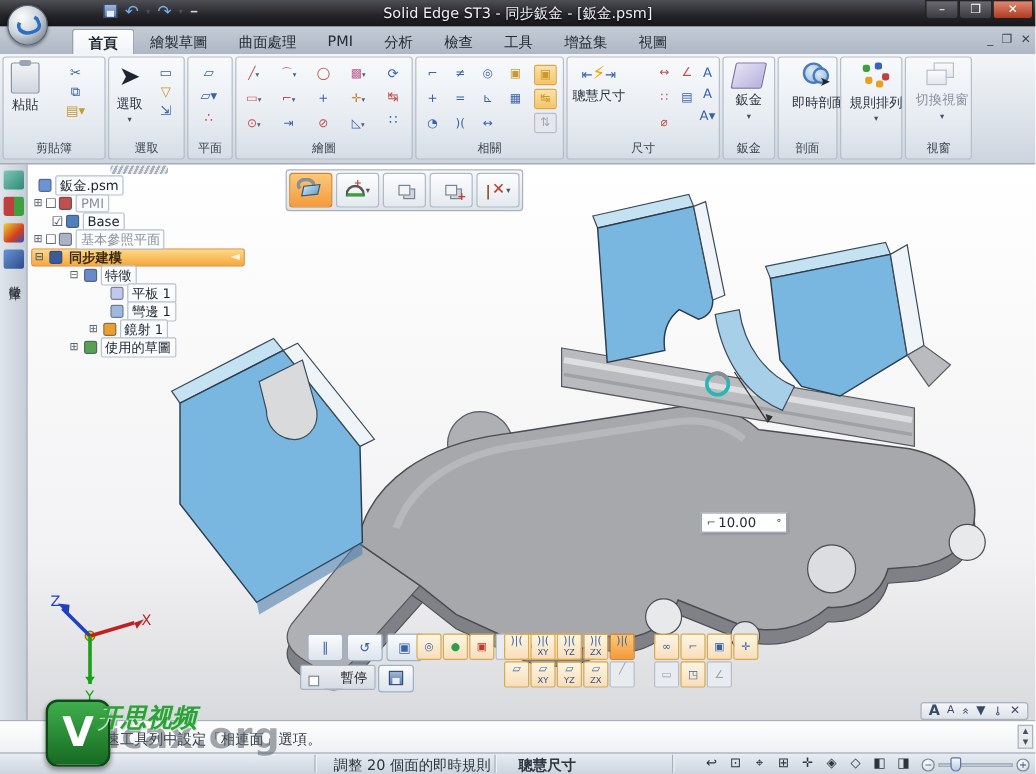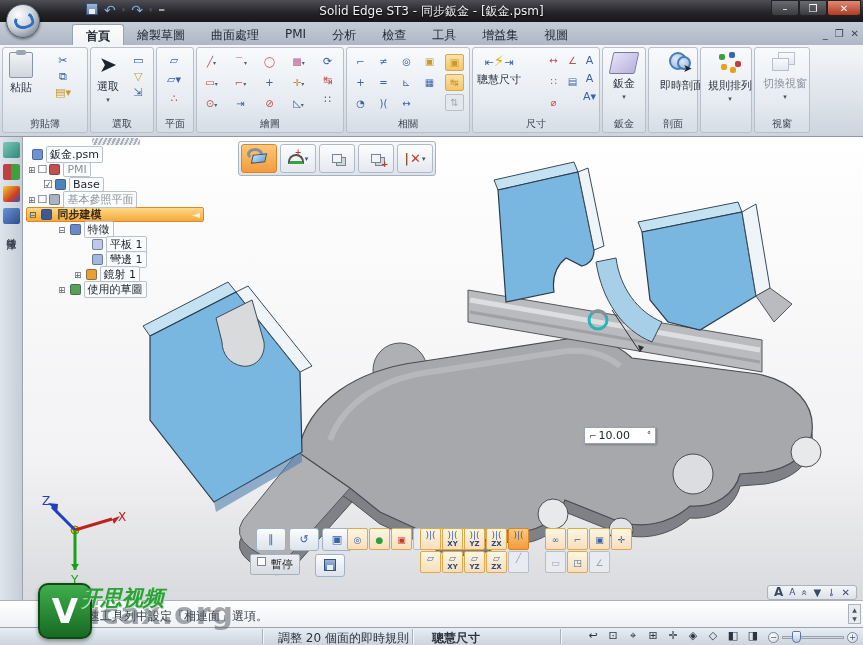--- a/index.html
+++ b/index.html
@@ -13,21 +13,21 @@
   .qat{position:absolute;left:86px;top:2px;display:flex;align-items:center;gap:6px;color:#cfd6e4;font-size:12px;}
   .qat .qbtn{cursor:default;}
   .floppy{display:inline-block;width:12px;height:12px;background:linear-gradient(#9fb6d8,#5d7fae);border:1px solid #36517a;position:relative;}
   .floppy:after{content:"";position:absolute;left:2px;top:5px;width:6px;height:5px;background:#e8eef6;}
   .title-text{position:absolute;left:0;right:0;top:3px;text-align:center;font-size:12px;color:#f0f0f4;text-shadow:0 1px 2px #000;}
   .winbtns{position:absolute;right:2px;top:0;display:flex;}
   .winbtn{width:28px;height:16px;color:#fff;font-size:10px;text-align:center;line-height:15px;background:linear-gradient(#6a6a72,#3a3a40);border:1px solid #222;border-radius:0 0 3px 3px;}
   .winbtn.close{background:linear-gradient(#e08a73,#b03a22);width:34px;}
   
   .tabrow{position:absolute;left:0;top:22px;width:863px;height:23px;background:linear-gradient(#c4ccd6,#aeb7c4);z-index:25;}
-  .tabs{position:absolute;left:56px;top:2px;display:flex;height:21px;padding-left:16px;}
+  .tabs{position:absolute;left:44px;top:2px;display:flex;height:21px;padding-left:16px;}
   .tab{padding:3px 13px 0 13px;color:#222a34;font-size:12px;height:21px;}
   .tab.active{background:linear-gradient(#fdfdfe,#f0f3f7);border:1px solid #98a2b0;border-bottom:none;border-radius:3px 3px 0 0;font-weight:bold;}
   .docbtns{position:absolute;right:4px;top:6px;color:#3c4450;font-size:10px;display:flex;gap:7px;}
   
   .ribbon{position:absolute;left:0;top:45px;width:863px;height:92px;background:linear-gradient(#f3f5f8,#dde3ea 60%,#ccd4de);border-bottom:1px solid #8e98a6;z-index:24;}
   .rgroup{position:absolute;top:2px;height:86px;border:1px solid #b6bfca;border-radius:3px;background:linear-gradient(#f8fafc,#e6ebf1 65%,#d6dde6);}
   .gcap{position:absolute;left:0;right:0;bottom:1px;text-align:center;font-size:10px;color:#3c4450;}
   .bigbtn{position:absolute;top:4px;display:flex;flex-direction:column;align-items:center;gap:2px;color:#2c3440;font-size:11px;}
   .bigbtn .lbl{white-space:nowrap;}
   .dd{font-size:7px;color:#4a5260;}
@@ -80,24 +80,24 @@
   .arcarr{position:absolute;left:5px;top:3px;width:16px;height:12px;border:3px solid #8a9096;border-bottom-color:transparent;border-radius:50%;}
   .dome{width:16px;height:10px;border:2px solid #555;border-bottom:3px solid #3f9e3f;border-radius:9px 9px 0 0;position:relative;}
   .dome:before{content:"+";position:absolute;left:5px;top:-8px;color:#c0392b;font-size:8px;font-weight:bold;}
   .osq{width:10px;height:9px;border:1px solid #7a8490;background:#f2f5f8;box-shadow:4px 3px 0 -1px #cfd6de,4px 3px 0 0 #7a8490;}
   .osq.add:after{content:"+";color:#c0392b;font-size:9px;position:relative;left:9px;top:2px;font-weight:bold;}
   .redx{color:#c0392b;font-weight:bold;font-size:13px;}
   .bar1{color:#8a5020;font-weight:bold;font-size:12px;}
   
   .mbtn{position:absolute;width:30px;height:23px;border:1px solid #9fb2c8;border-radius:3px;background:linear-gradient(#fbfcfd,#dde4ec);text-align:center;line-height:21px;font-size:11px;color:#3a62a8;z-index:11;}
   .lrbtn{position:absolute;width:21px;height:22px;border:1px solid #dca94e;border-radius:2px;background:linear-gradient(#fdf6e0,#f7debc);text-align:center;font-size:9px;line-height:11px;color:#3a62a8;z-index:11;padding-top:1px;}
-  .lrbtn .sub{display:block;font-size:7px;font-weight:bold;color:#2c4a80;line-height:7px;}
+  .lrbtn .sub{display:block;font-size:7px;font-weight:normal;color:#2c4a80;line-height:7px;}
   .lrbtn.on{background:linear-gradient(#fcc878,#f39b3c);border-color:#d9842a;}
   .lrbtn.dis{border-color:#b6bfc8;background:#e8ebef;color:#9aa2ac;}
-  .pausechk{position:absolute;z-index:11;display:flex;align-items:flex-start;gap:5px;background:linear-gradient(#eceff3,#d6dce4);border:1px solid #a8b2bf;border-radius:2px;padding:2px 6px;color:#222;}
+  .pausechk{position:absolute;z-index:11;display:flex;align-items:flex-end;gap:18px;background:linear-gradient(#eceff3,#d6dce4);border:1px solid #a8b2bf;border-radius:2px;padding:2px 6px;color:#222;}
   .pausechk .box{width:9px;height:9px;border:1px solid #7a8490;background:#fff;}
   
   .dimbox{position:absolute;left:584px;top:290px;width:72px;height:17px;background:#fff;border:1px solid #9aa2ae;z-index:9;display:flex;align-items:center;padding:0 4px;gap:2px;font-size:11px;color:#202830;box-shadow:1px 1px 2px rgba(0,0,0,.25);}
   .dimbox .pre{color:#404850;font-size:9px;}
   .dimbox .unit{font-size:8px;margin-left:auto;}
   
   .wm-logo{position:absolute;left:38px;top:583px;width:54px;height:56px;border-radius:10px;background:linear-gradient(#3fae4c,#176a22);border:2px solid #0e4a16;z-index:40;color:#fff;font-size:34px;font-weight:bold;text-align:center;line-height:52px;box-shadow:0 2px 4px rgba(0,0,0,.4);}
   .wm-brand{position:absolute;left:80px;top:584px;z-index:40;color:#2da03a;font-size:21px;font-weight:bold;font-style:italic;text-shadow:1px 1px 0 #bfe3c4;}
   .wm-site{position:absolute;left:90px;top:596px;z-index:39;color:#5c636c;font-size:30px;font-weight:bold;opacity:.55;letter-spacing:1px;}
   

